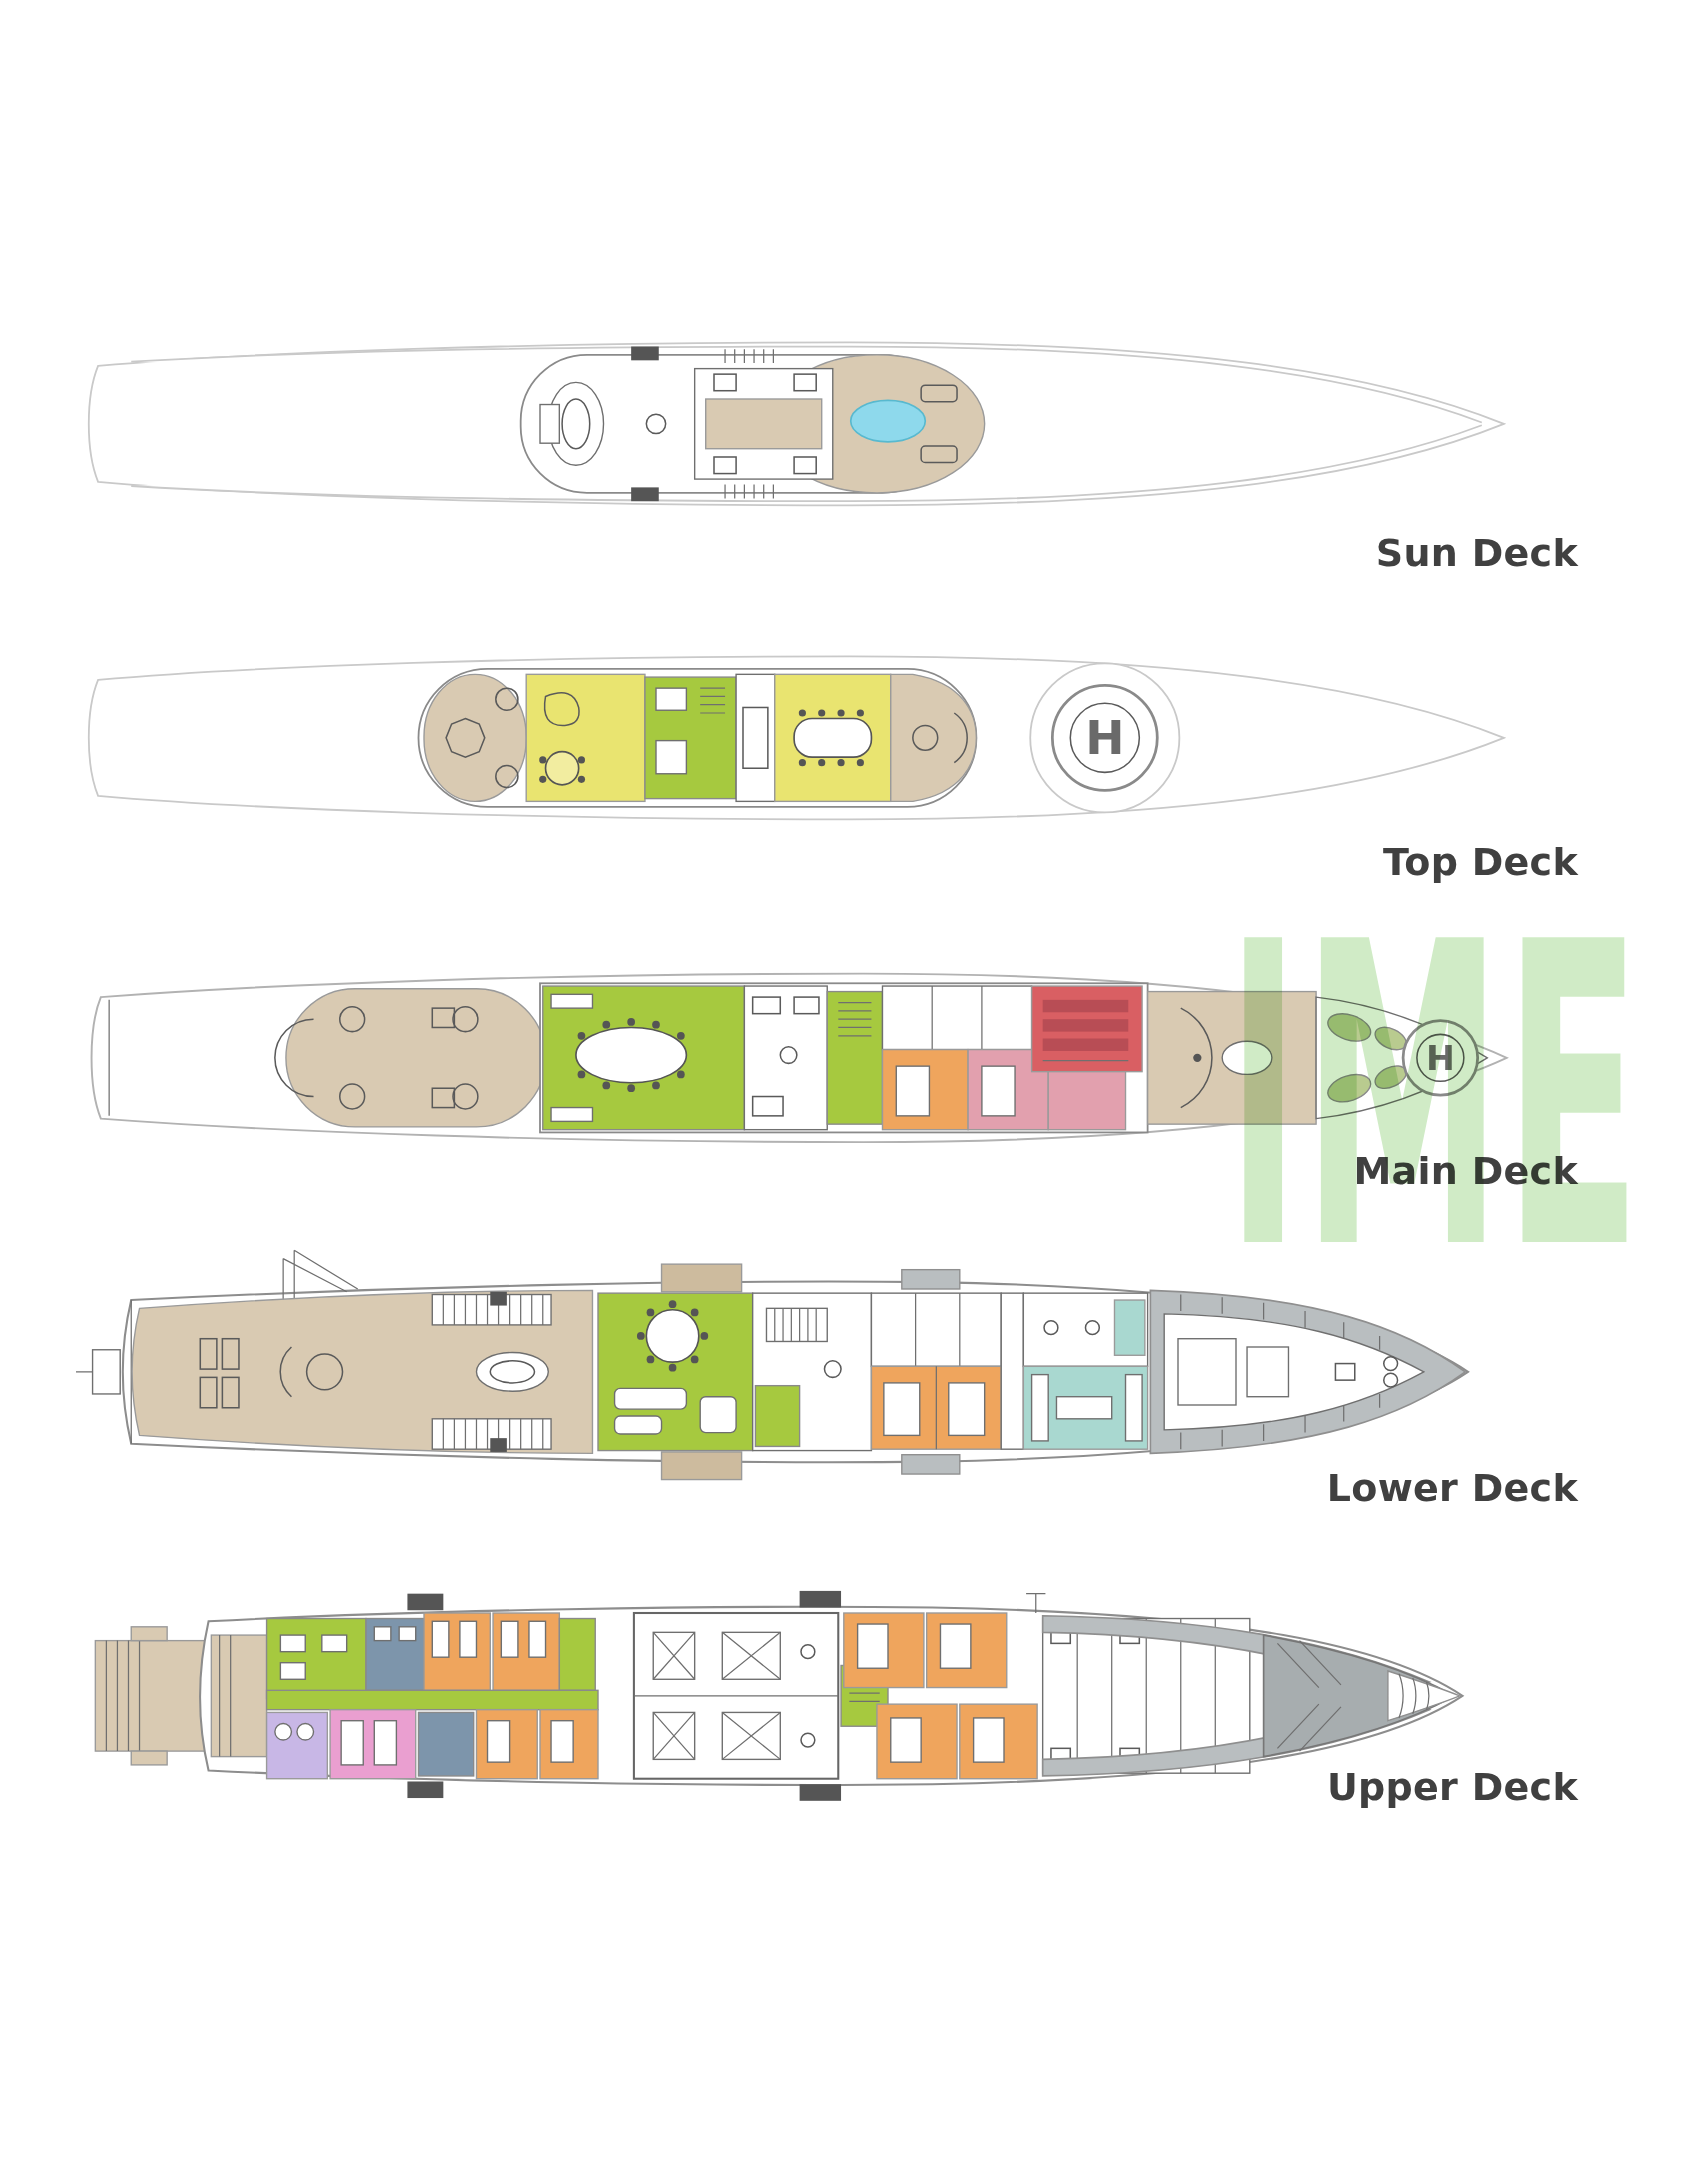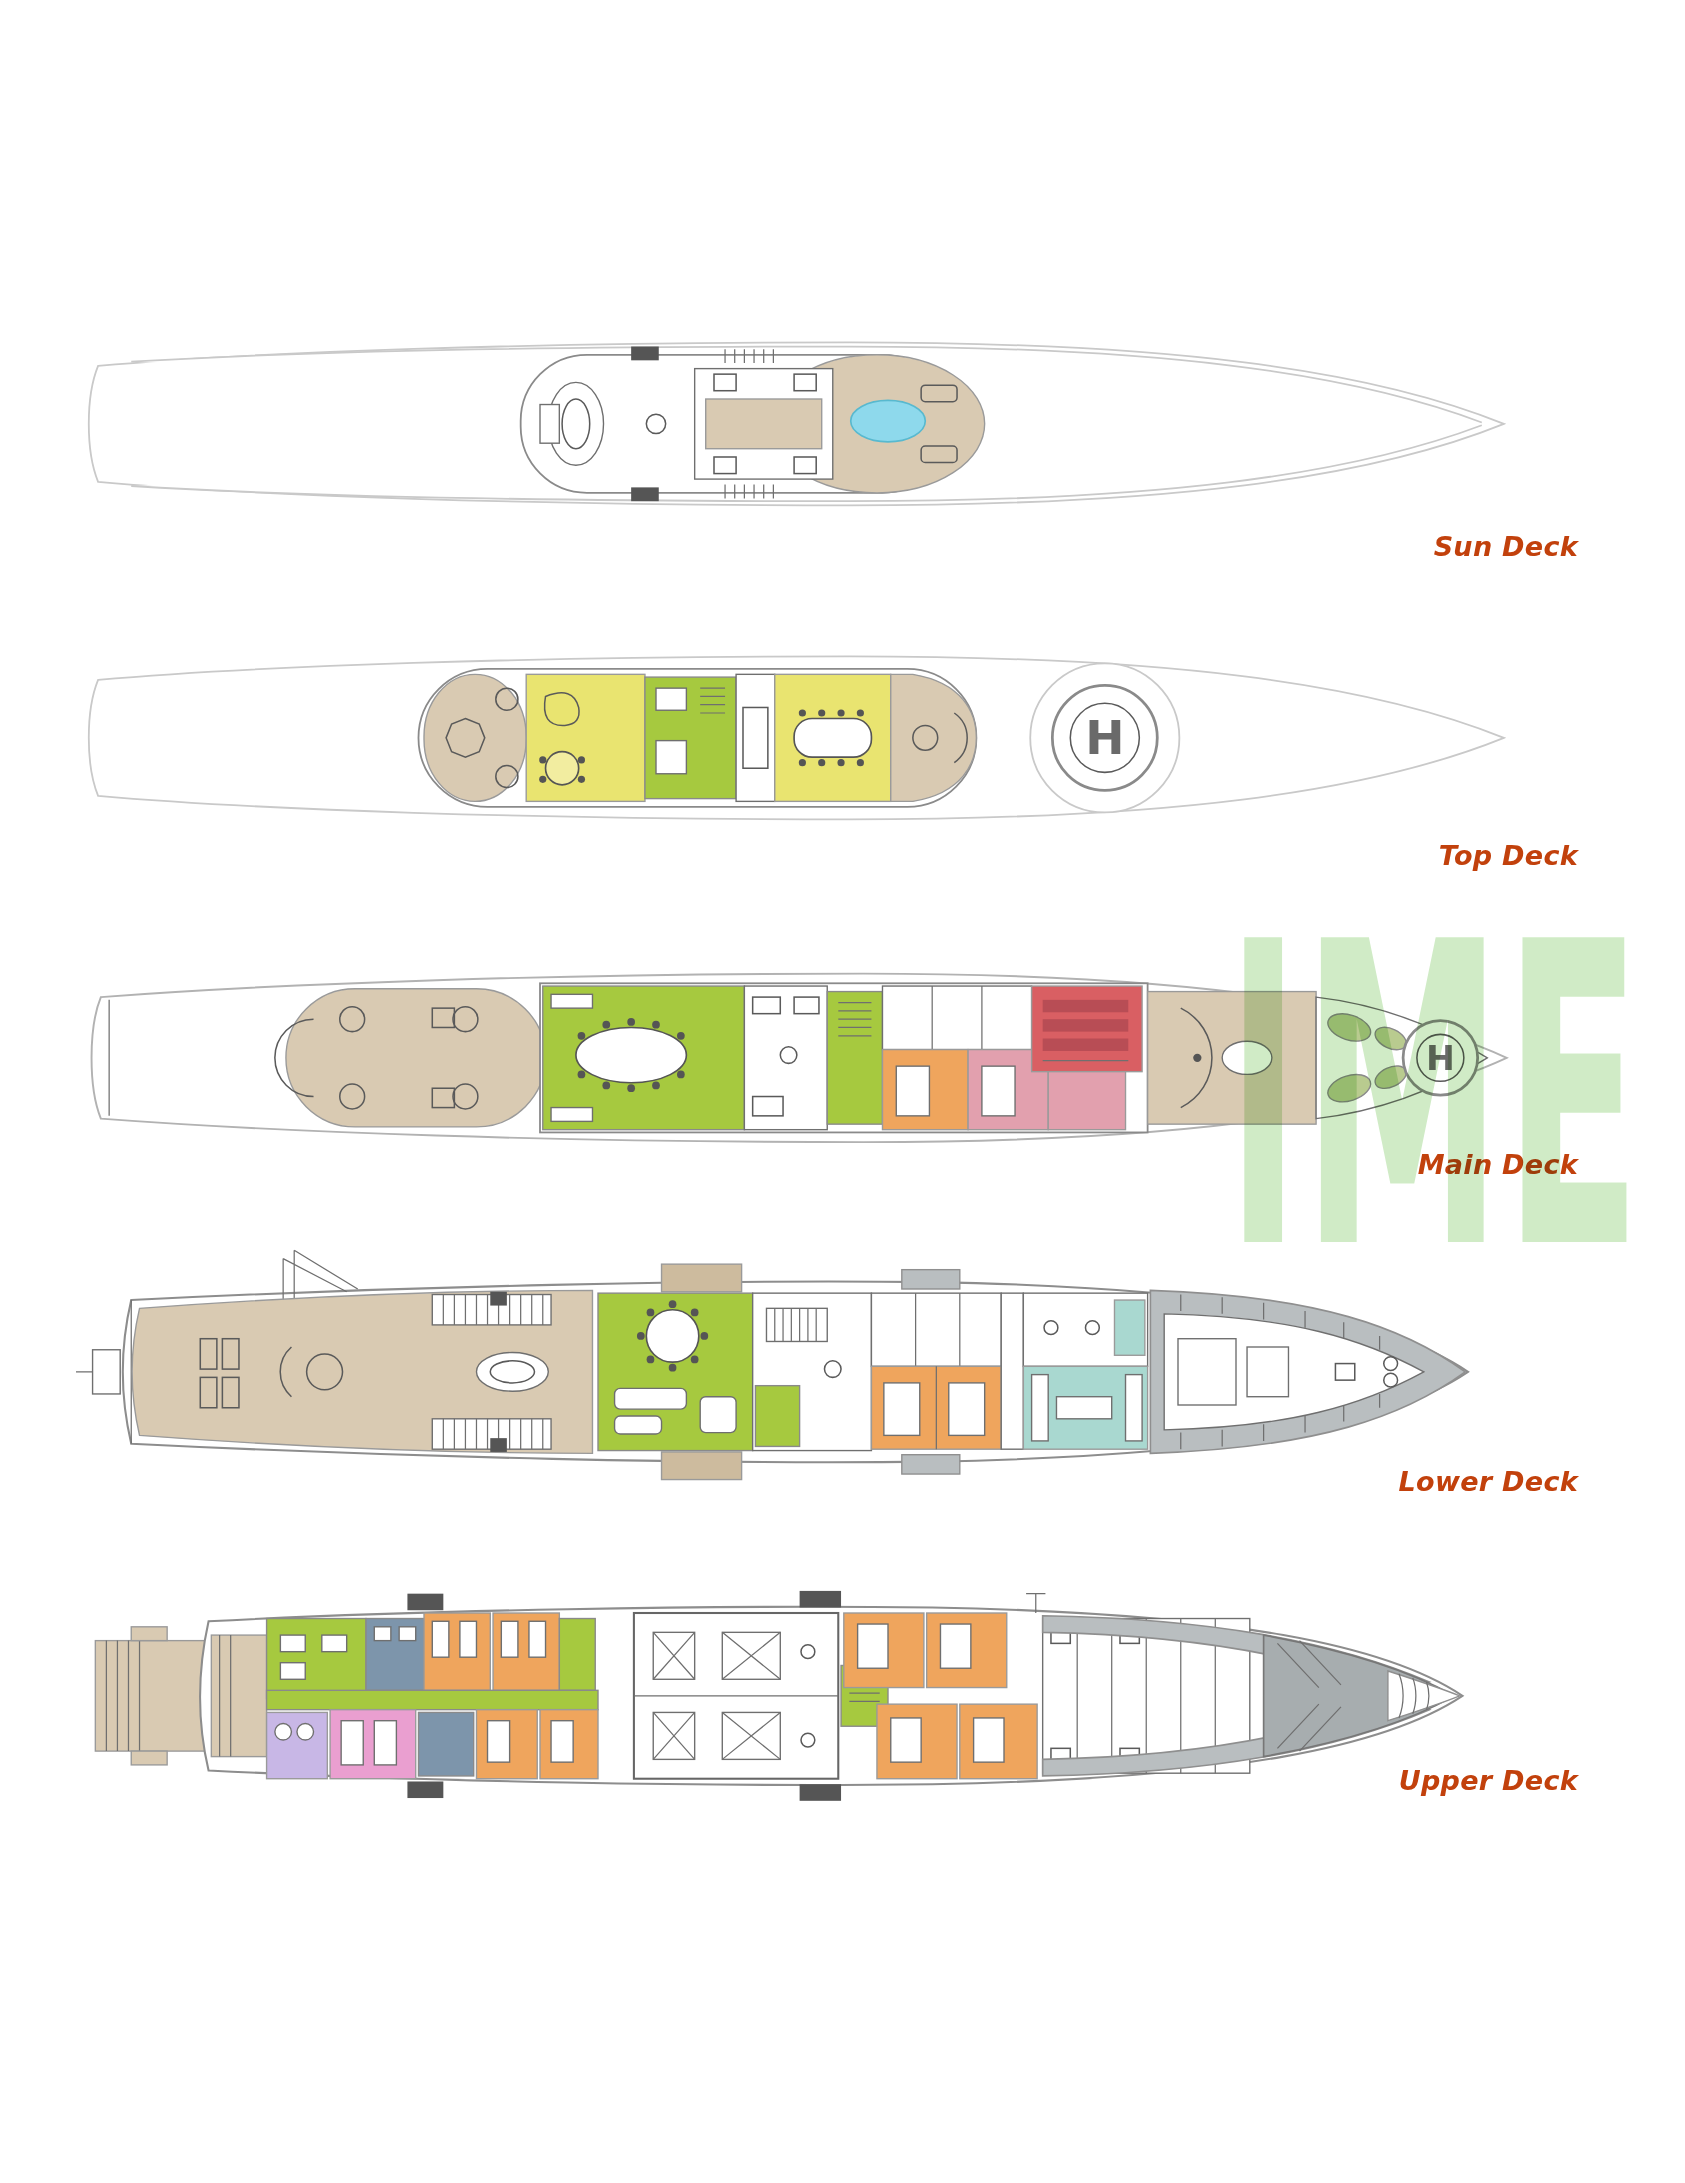--- a/index.html
+++ b/index.html
@@ -17,26 +17,25 @@
   #deck-upper{top:917px;}
   #deck-main{top:1231px;}
   #deck-lower{top:1555px;}
   .deck-art{margin-left:76px;width:1450px;}
   .deck-art svg{display:block;}
   .deck-label{
     position:absolute;
     right:108px;
     width:418px;
     text-align:right;
-    font-size:27px;
+    font-size:38px;
     font-weight:700;
-    color:#c2410c;
+    color:#404040;
     letter-spacing:0.3px;
     z-index:6;
-    font-style:italic;
   }
   #deck-sun .deck-label{top:248px;}
   #deck-top .deck-label{top:243px;}
   #deck-upper .deck-label{top:232px;}
   #deck-main .deck-label{top:235px;}
   #deck-lower .deck-label{top:210px;}
 
   .watermark{
     position:absolute;
     top:889px;

